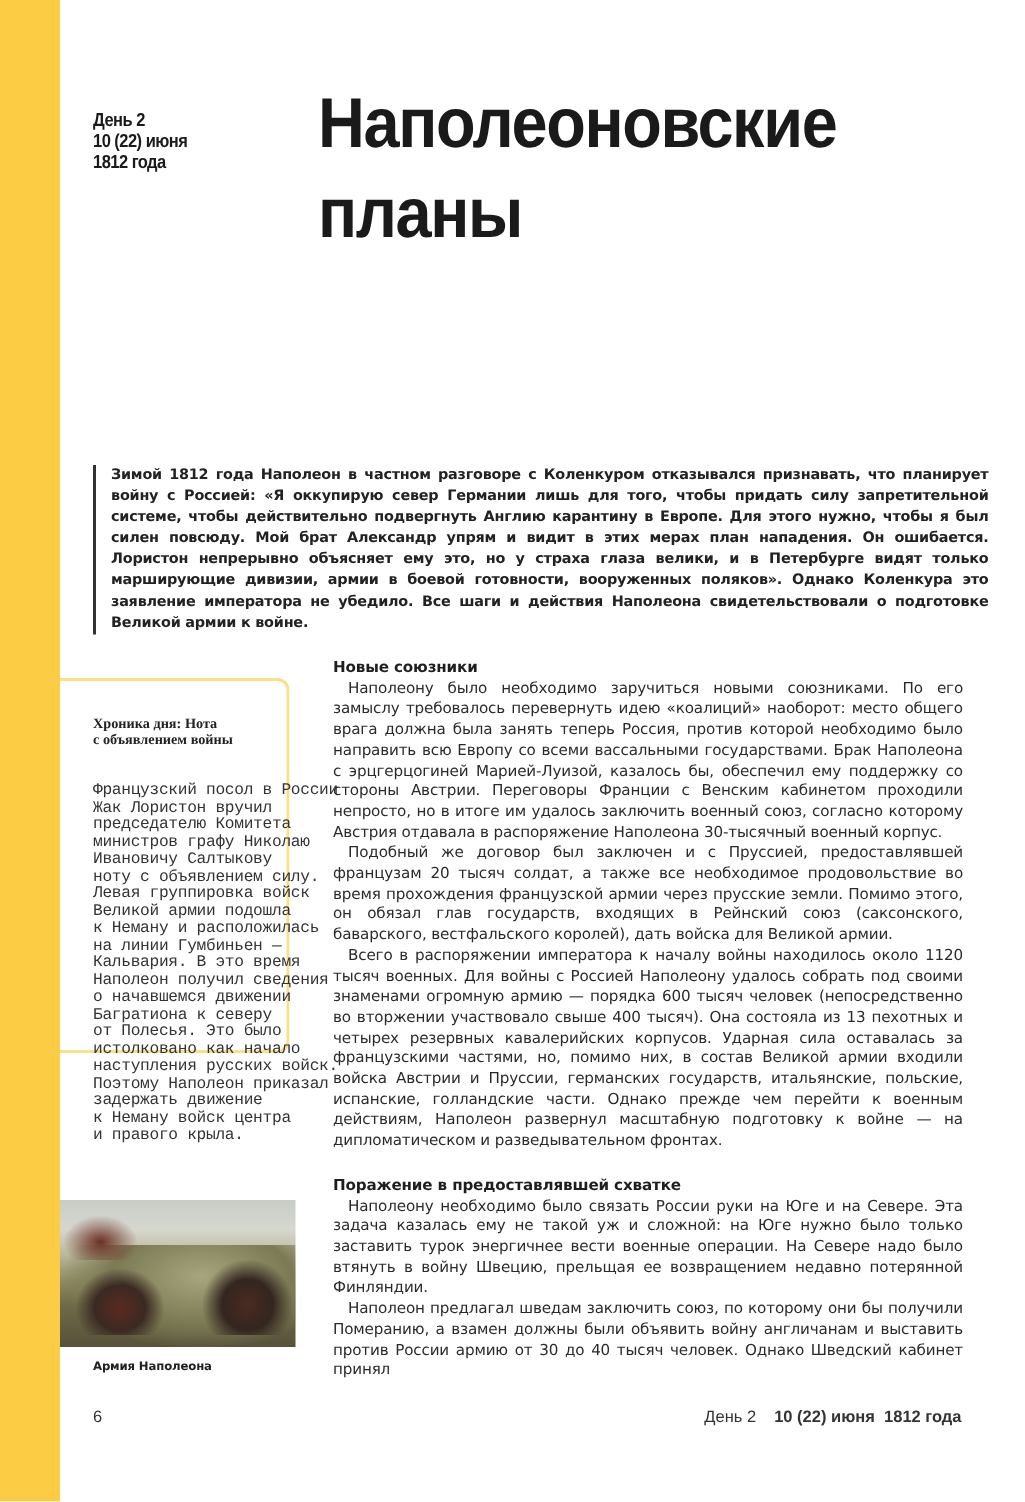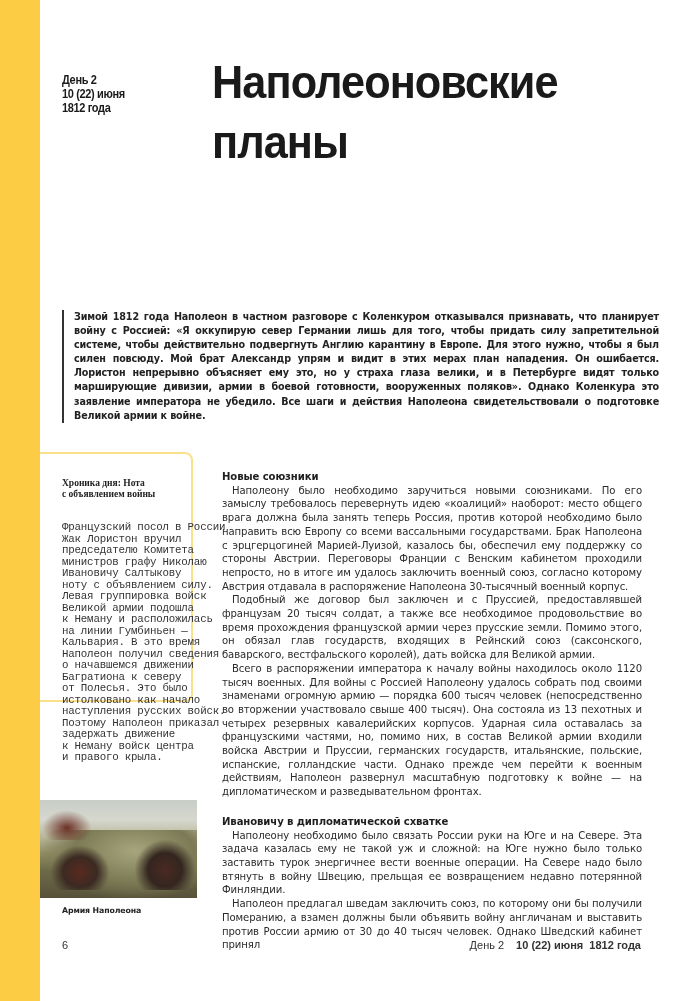--- a/index.html
+++ b/index.html
@@ -66,21 +66,21 @@
     background: radial-gradient(ellipse at 50% 60%, #4a2a22 0%, #33261f 40%, transparent 72%); }
   .image-box .troops3 { position:absolute; left:2px; top:10px; width:50px; height:30px;
     background: radial-gradient(ellipse at 50% 60%, #6b3026 0%, transparent 70%); }
   .image-caption {
     position: absolute; left: 62px; top: 906px;
     font-family: "DejaVu Sans", sans-serif; font-weight: bold;
     font-size: 7.8px; color: #222; letter-spacing: -0.1px; text-align: center;
   }
 
   .main-col {
-    position: absolute; left: 222px; top: 470px; width: 420px;
+    position: absolute; left: 222px; top: 439px; width: 420px;
     font-family: "DejaVu Sans", sans-serif;
     font-size: 10.1px; line-height: 13.7px; color: #2a2a2a;
     letter-spacing: -0.1px;
   }
   .main-col .sec-title { font-weight: bold; color: #1e1e1e; }
   .main-col p { margin: 0; text-align: justify; text-indent: 10px; }
   .main-col .sec2 { margin-top: 16px; }
 
   .footer-page {
     position: absolute; left: 62px; top: 939px;
@@ -152,21 +152,21 @@
 </figure>
 
 <main class="main-col">
   <section>
     <div class="sec-title">Новые союзники</div>
     <p>Наполеону было необходимо заручиться новыми союзниками. По его замыслу требовалось перевернуть идею «коалиций» наоборот: место общего врага должна была занять теперь Россия, против которой необходимо было направить всю Европу со всеми вассальными государствами. Брак Наполеона с эрцгерцогиней Марией-Луизой, казалось бы, обеспечил ему поддержку со стороны Австрии. Переговоры Франции с Венским кабинетом проходили непросто, но в итоге им удалось заключить военный союз, согласно которому Австрия отдавала в распоряжение Наполеона 30-тысячный военный корпус.</p>
     <p>Подобный же договор был заключен и с Пруссией, предоставлявшей французам 20 тысяч солдат, а также все необходимое продовольствие во время прохождения французской армии через прусские земли. Помимо этого, он обязал глав государств, входящих в Рейнский союз (саксонского, баварского, вестфальского королей), дать войска для Великой армии.</p>
     <p>Всего в распоряжении императора к началу войны находилось около 1120 тысяч военных. Для войны с Россией Наполеону удалось собрать под своими знаменами огромную армию — порядка 600 тысяч человек (непосредственно во вторжении участвовало свыше 400 тысяч). Она состояла из 13 пехотных и четырех резервных кавалерийских корпусов. Ударная сила оставалась за французскими частями, но, помимо них, в состав Великой армии входили войска Австрии и Пруссии, германских государств, итальянские, польские, испанские, голландские части. Однако прежде чем перейти к военным действиям, Наполеон развернул масштабную подготовку к войне — на дипломатическом и разведывательном фронтах.</p>
   </section>
   <section class="sec2">
-    <div class="sec-title">Ивановичу в дипломатической схватке</div>
+    <div class="sec-title">Поражение в предоставлявшей схватке</div>
     <p>Наполеону необходимо было связать России руки на Юге и на Севере. Эта задача казалась ему не такой уж и сложной: на Юге нужно было только заставить турок энергичнее вести военные операции. На Севере надо было втянуть в войну Швецию, прельщая ее возвращением недавно потерянной Финляндии.</p>
     <p>Наполеон предлагал шведам заключить союз, по которому они бы получили Померанию, а взамен должны были объявить войну англичанам и выставить против России армию от 30 до 40 тысяч человек. Однако Шведский кабинет принял</p>
   </section>
 </main>
 
 <div class="footer-page">6</div>
 <div class="footer-run">
   <span>День 2</span><span style="white-space:pre;">10 (22) июня  1812 года</span>
 </div>
 

